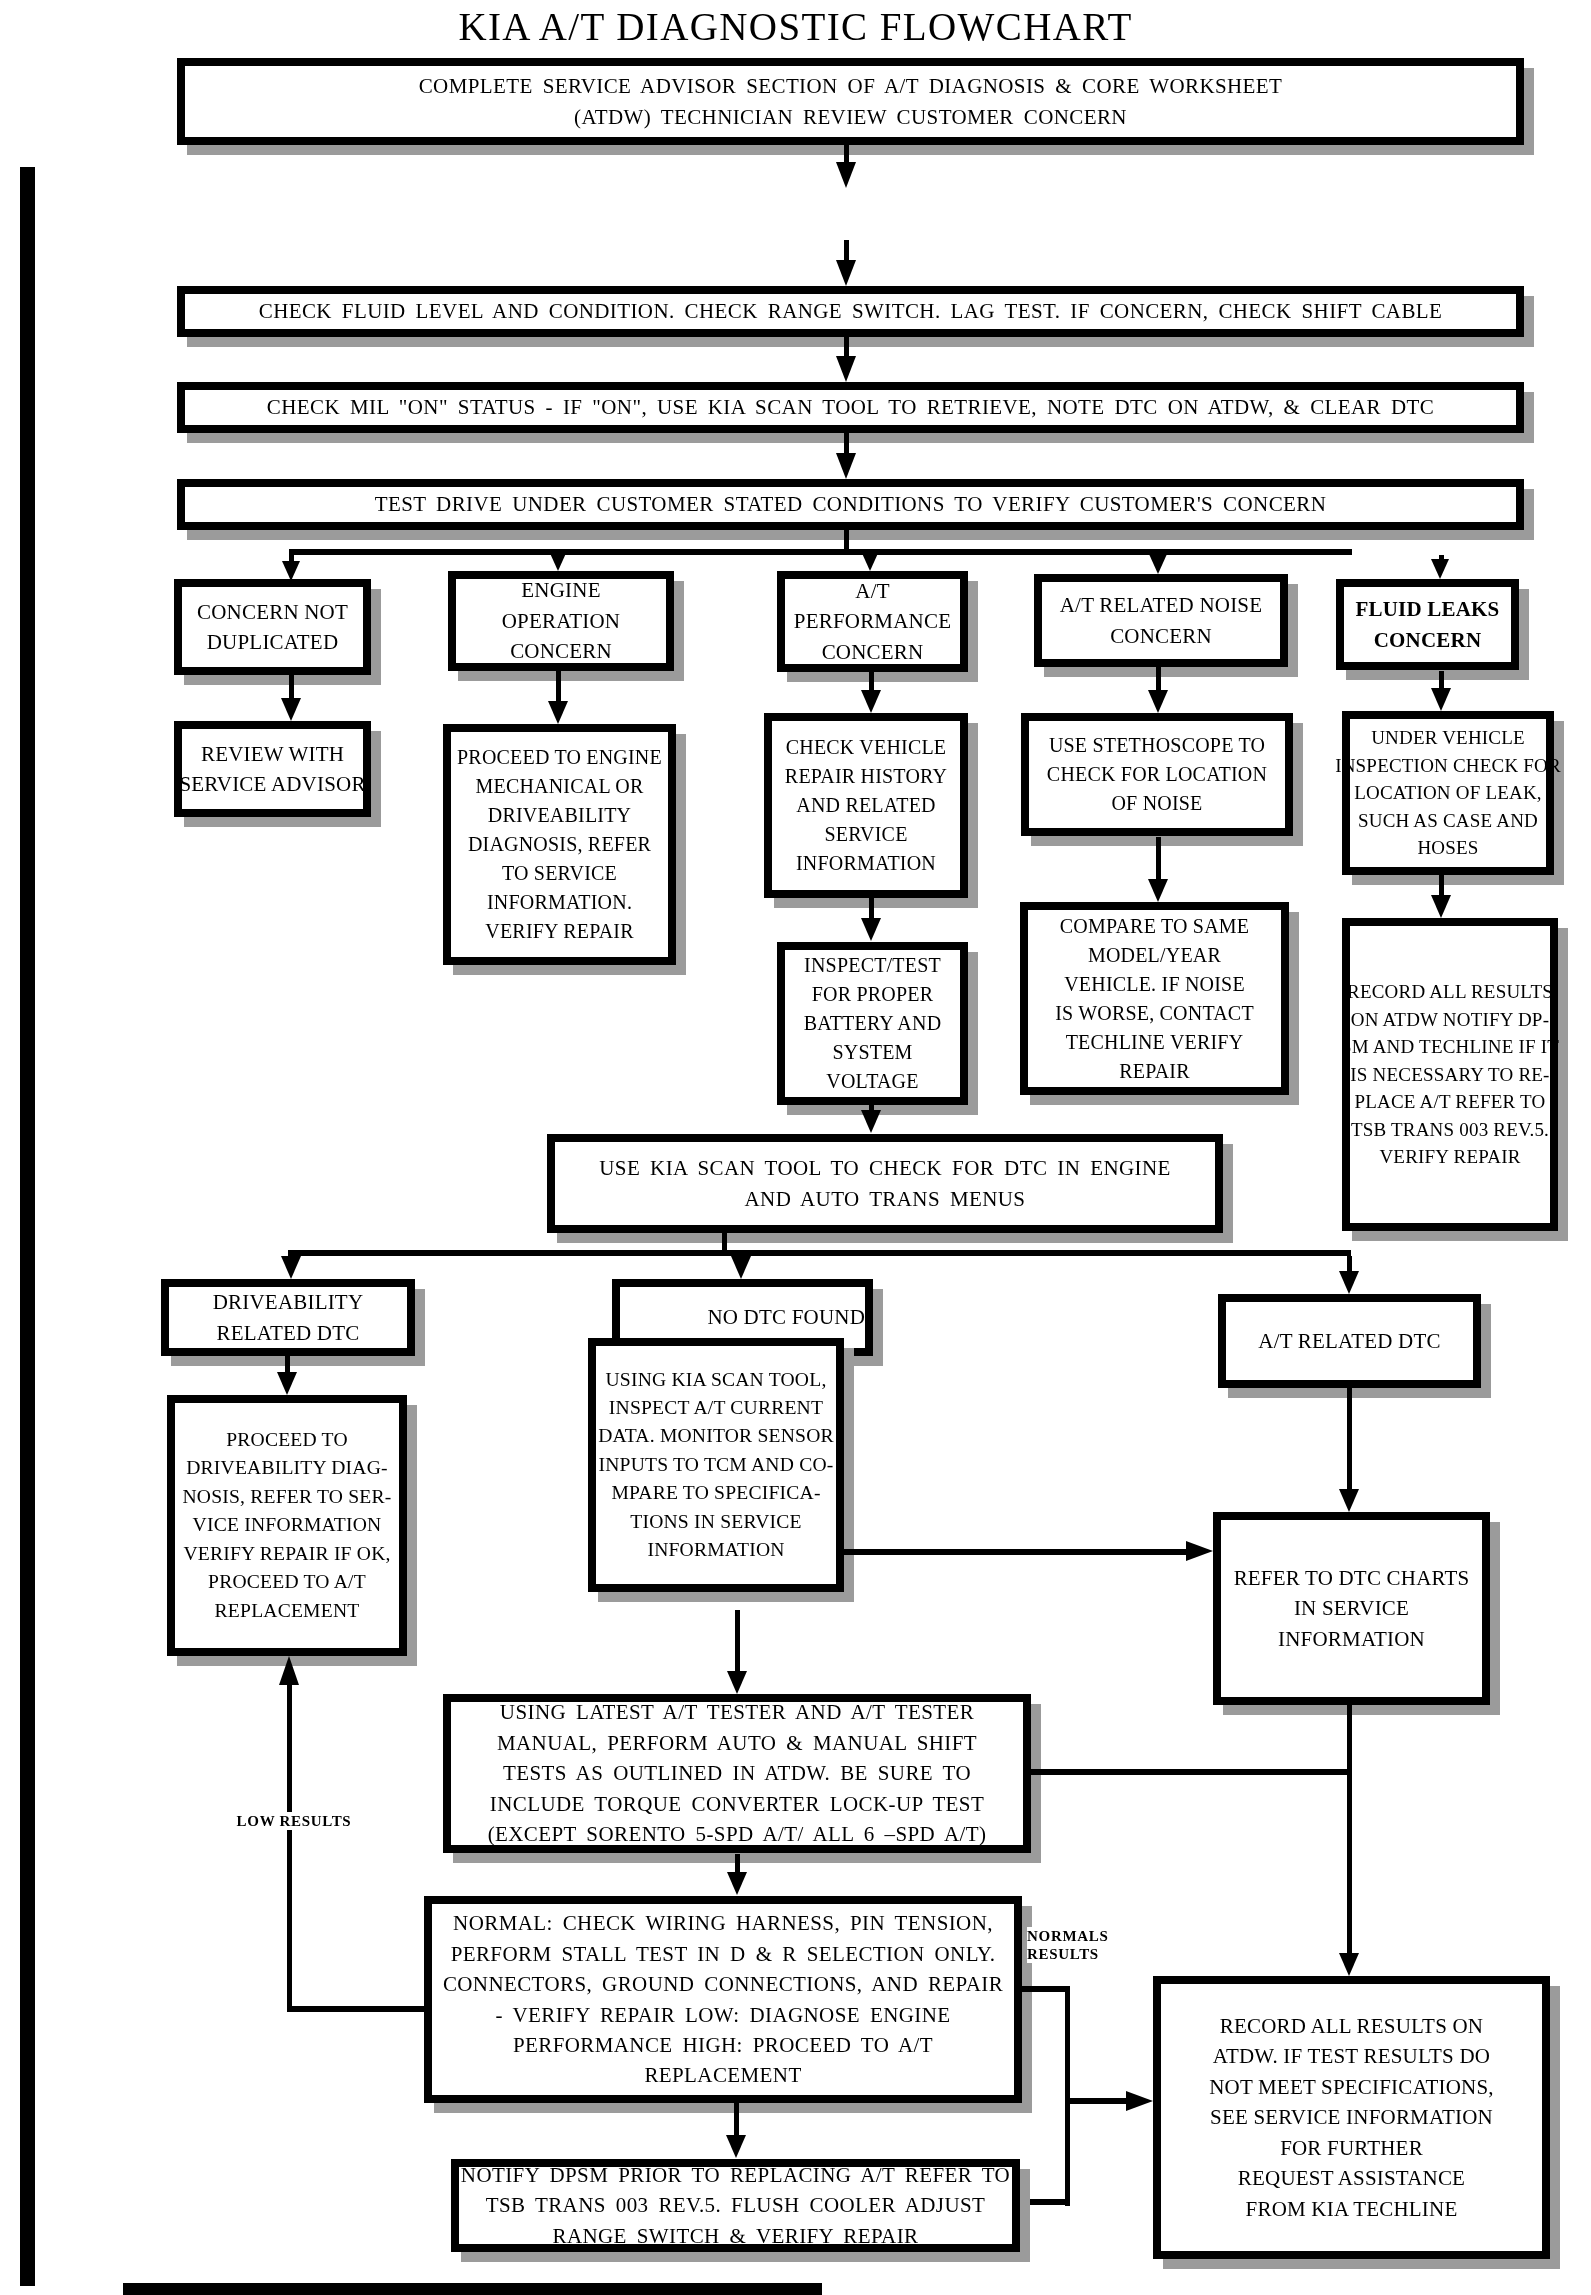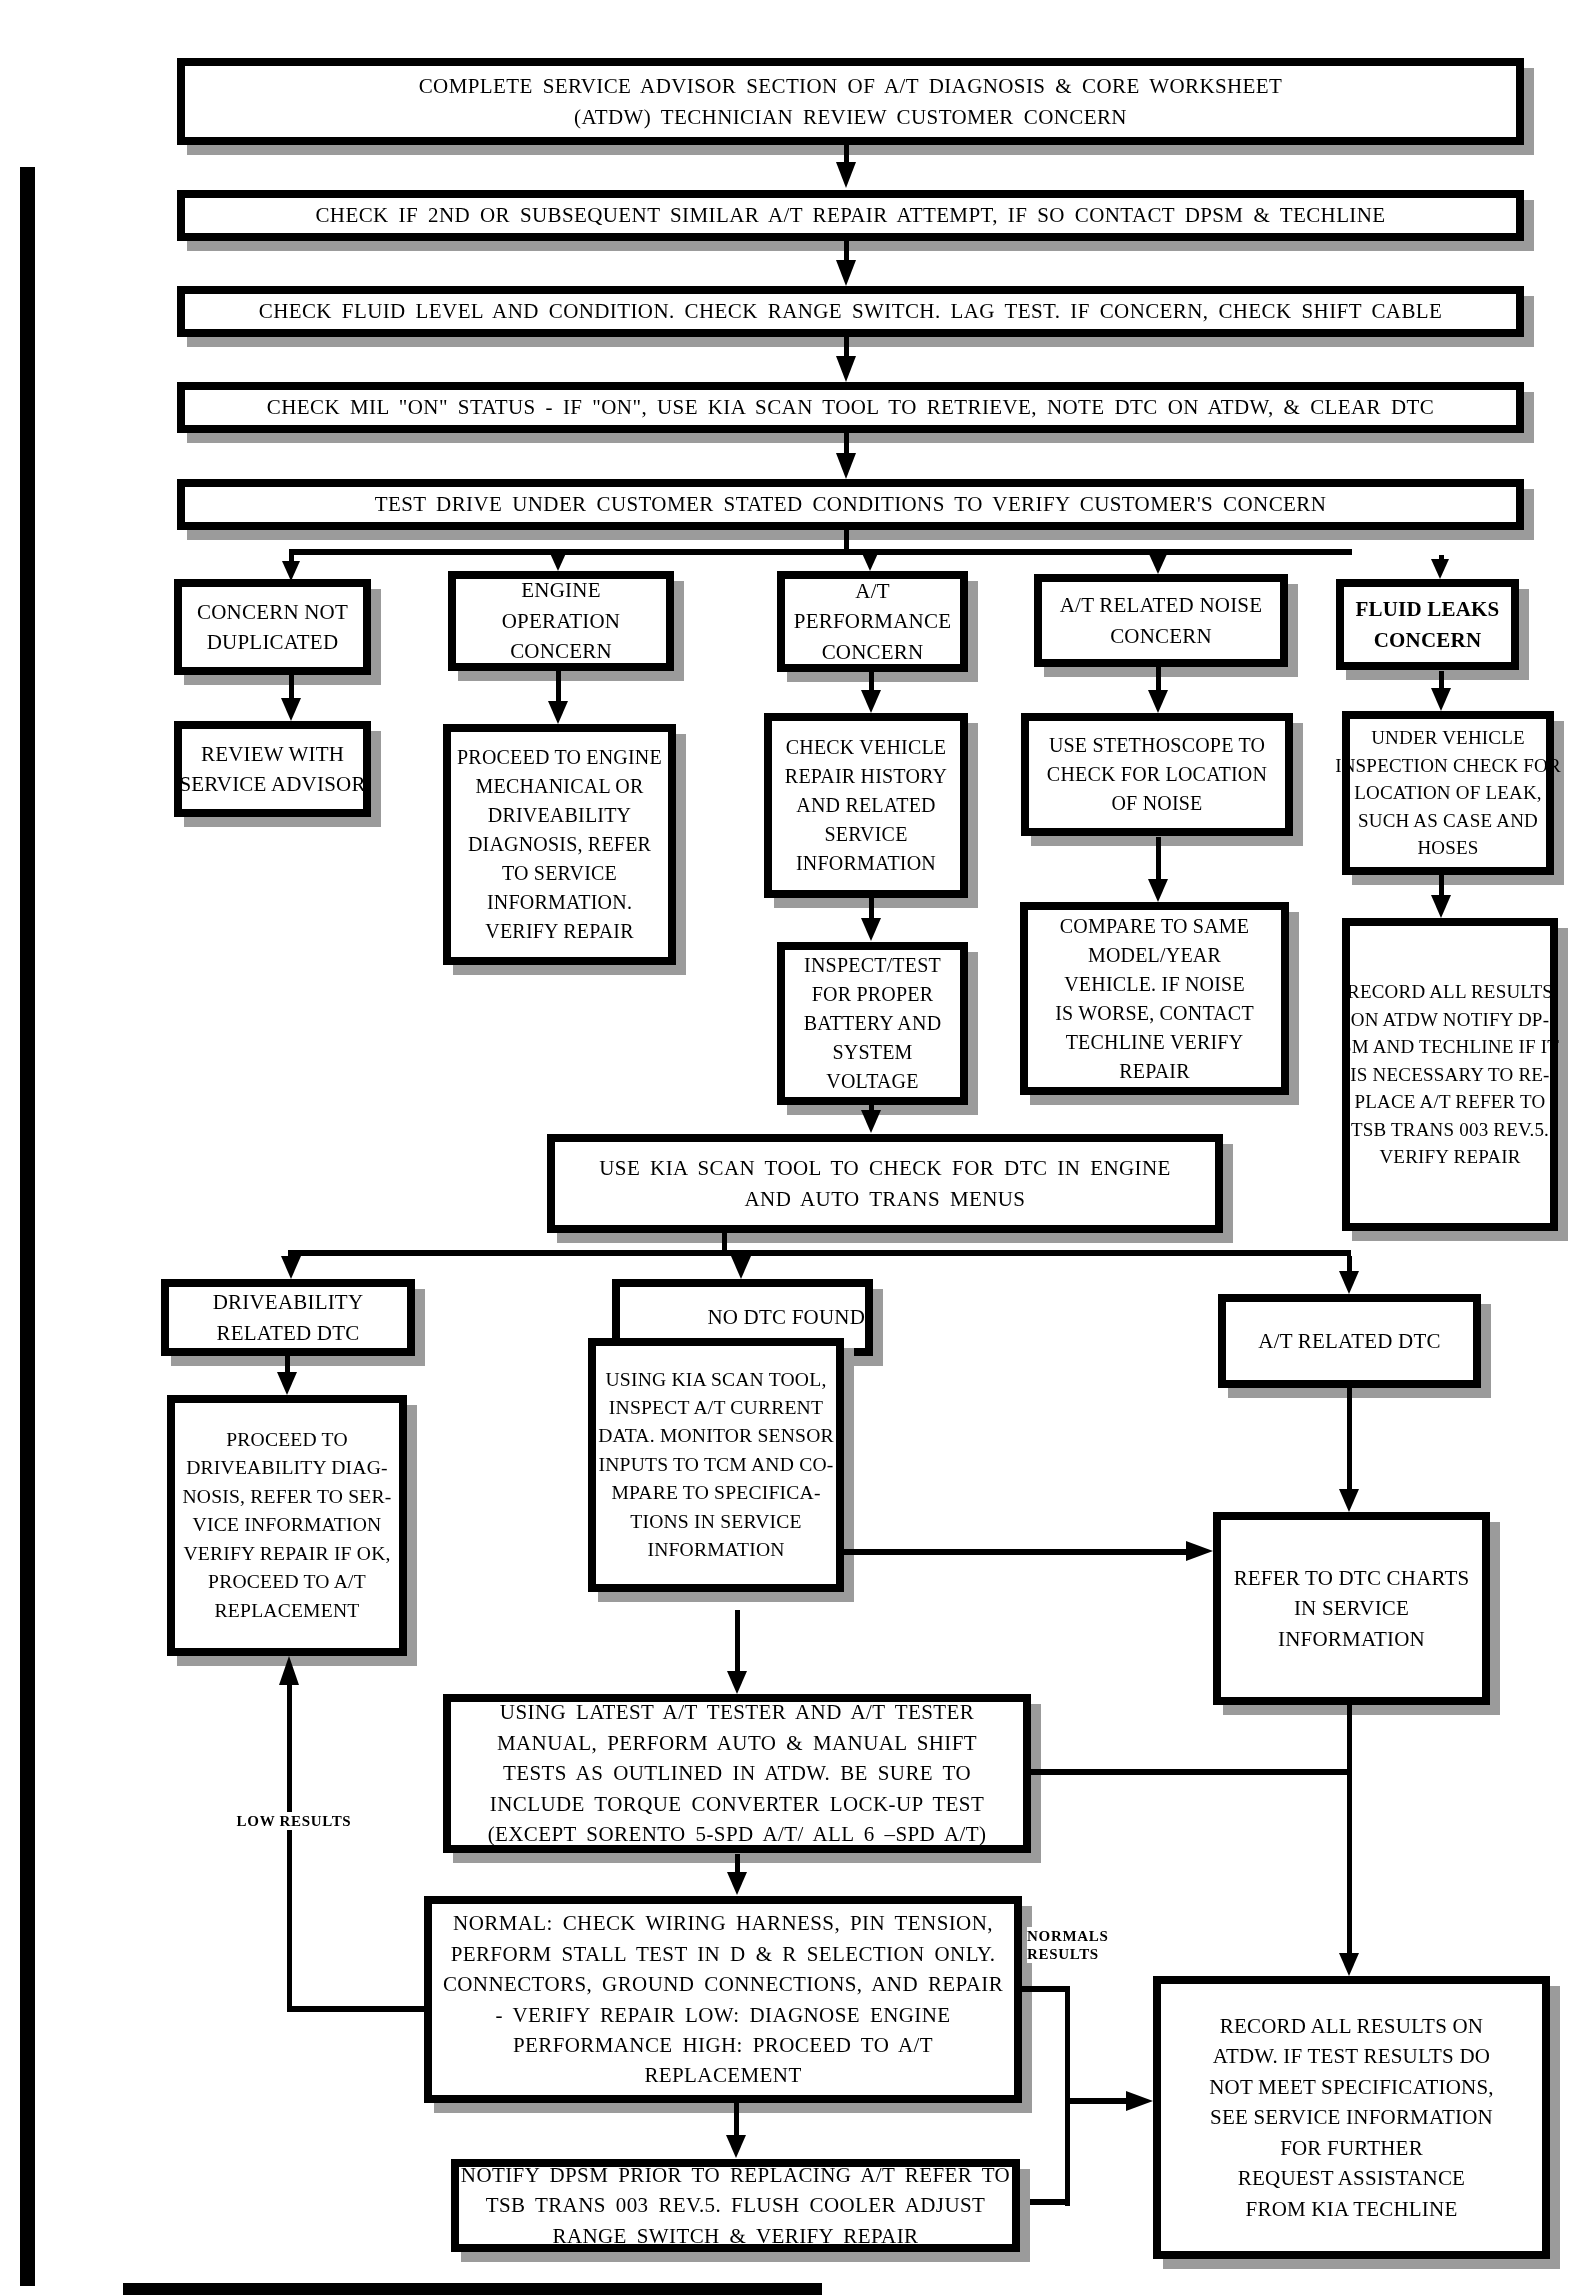--- a/index.html
+++ b/index.html
@@ -24,27 +24,25 @@
   .flabel.center{text-align:center;}
 </style>
 </head>
 <body>
 
 <div class="stage">
 
   <div class="bar" style="left:20px;top:167px;width:14.5px;height:2119px;"></div>
   <div class="bar" style="left:123px;top:2283px;width:699px;height:12.3px;"></div>
 
+  <div class="title">KIA A/T DIAGNOSTIC FLOWCHART</div>
 
   <div class="box wide" style="left:177px;top:58px;width:1347px;height:87px;">
       <div class="tl">COMPLETE SERVICE ADVISOR  SECTION  OF A/T DIAGNOSIS  &amp; CORE WORKSHEET</div>
       <div class="tl">(ATDW)  TECHNICIAN REVIEW  CUSTOMER  CONCERN</div>
-    </div>
-  <div class="box wide" style="left:177px;top:190px;width:1347px;height:51px;">
-      <div class="tl">CHECK  IF 2ND OR SUBSEQUENT  SIMILAR  A/T REPAIR  ATTEMPT,  IF SO CONTACT  DPSM  &amp; TECHLINE</div>
     </div>
   <div class="box wide" style="left:177px;top:286px;width:1347px;height:51px;">
       <div class="tl">CHECK  FLUID LEVEL  AND CONDITION.  CHECK  RANGE  SWITCH.   LAG TEST.  IF CONCERN,  CHECK  SHIFT CABLE</div>
     </div>
   <div class="box wide" style="left:177px;top:382px;width:1347px;height:51px;">
       <div class="tl">CHECK  MIL  "ON"  STATUS  - IF "ON",  USE KIA  SCAN  TOOL  TO RETRIEVE,   NOTE DTC ON ATDW,  &amp; CLEAR  DTC</div>
     </div>
   <div class="box wide" style="left:177px;top:479px;width:1347px;height:51px;">
       <div class="tl">TEST  DRIVE  UNDER  CUSTOMER   STATED  CONDITIONS   TO  VERIFY  CUSTOMER'S  CONCERN</div>
     </div>

